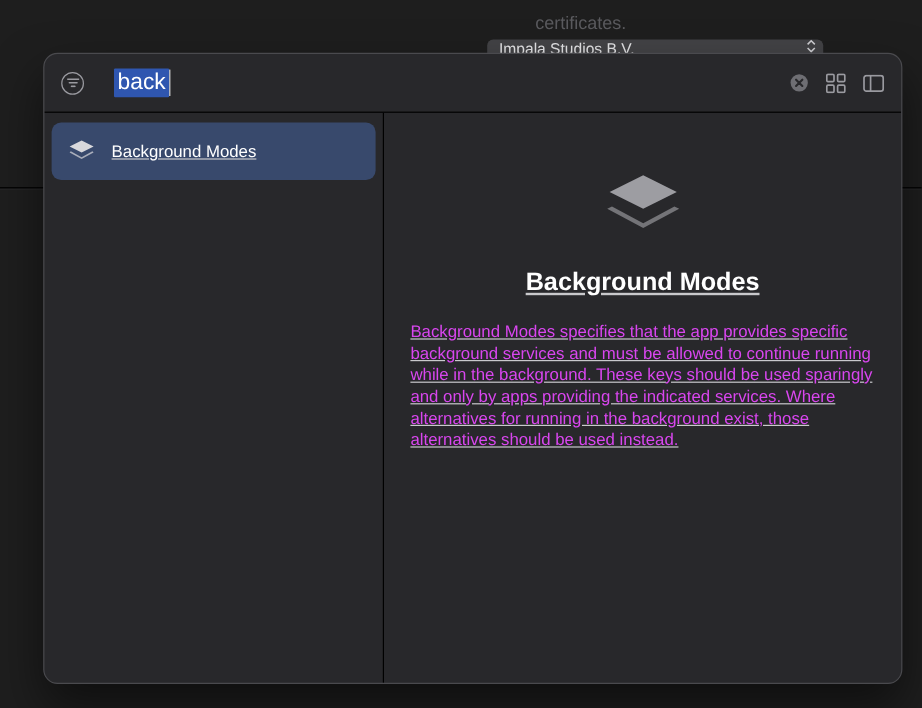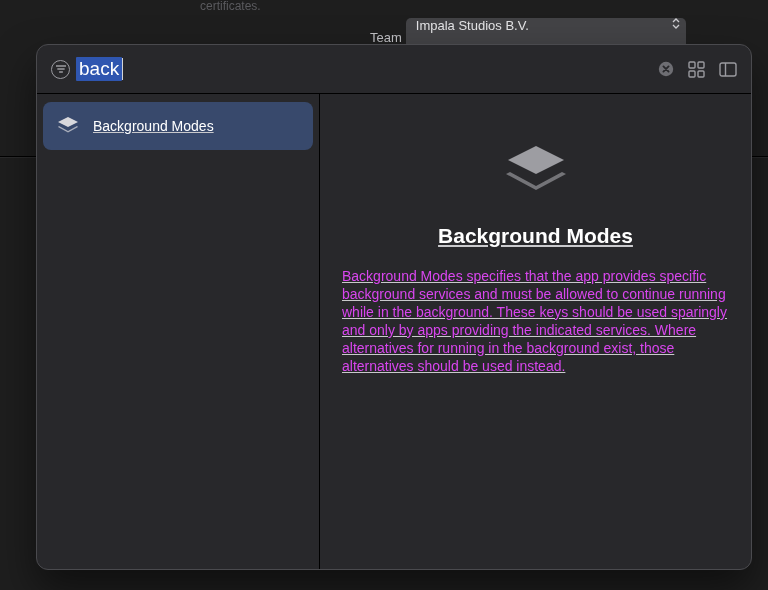--- a/index.html
+++ b/index.html
@@ -8,23 +8,24 @@
     background: #1e1e1e;
     font-family: -apple-system, "Helvetica Neue", Arial, sans-serif;
     color: #c9c9cc;
     overflow: hidden;
   }
   .bg-top {
     width: 100%;
     padding-top: 0px;
   }
   .faint-text {
+    text-align: center;
     color: #5a5a5e;
-    font-size: 12px;
-    padding-top: 0px;
+    font-size: 15px;
+    padding-top: 12px;
     margin-left: 200px;
     line-height: 1;
   }
   .team-row {
     display: flex;
     align-items: center;
     justify-content: flex-start;
     gap: 4px;
     padding: 6px 0 12px 0;
     margin-left: 300px;
@@ -79,21 +80,21 @@
     box-shadow: 0 20px 40px rgba(0,0,0,0.5);
     display: flex;
     flex-direction: column;
     overflow: hidden;
   }
   .panel-header {
     height: 48px;
     display: flex;
     align-items: center;
     padding: 0 14px;
-    gap: 6px;
+    gap: 25px;
   }
   .filter-circle {
     width: 19px; height: 19px;
     border: 1.4px solid #9a9aa0;
     border-radius: 50%;
     display: inline-flex;
     align-items: center;
     justify-content: center;
   }
   .filter-circle svg { display:block; }

